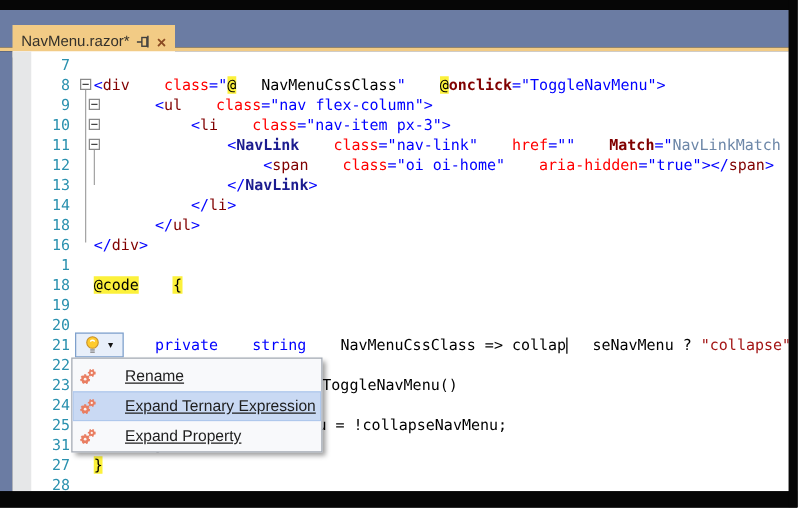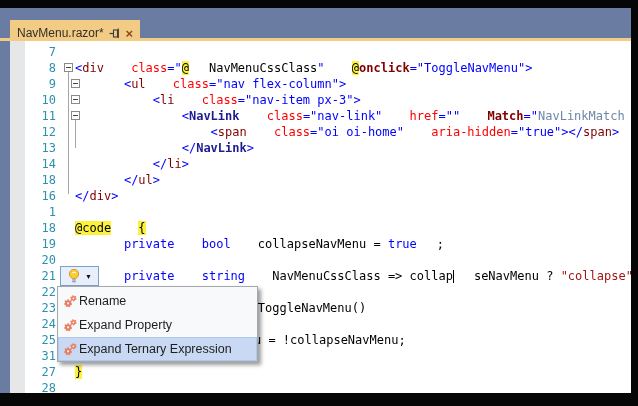--- a/index.html
+++ b/index.html
@@ -49,21 +49,21 @@
             justify-content:center;gap:4px;z-index:9;}
   .bulb-arrow{font-size:7px;color:#111;}
 
   
   .menu{position:absolute;left:47px;top:245px;width:201px;height:76px;background:#F8F9FB;
         border:1px solid #A3A9B3;box-sizing:border-box;box-shadow:3px 3px 4px rgba(0,0,0,0.40);
         z-index:10;padding-top:2px;}
   .mi{height:24px;display:flex;align-items:center;box-sizing:border-box;padding-left:5px;}
   .mi.sel{background:#C9D9F3;box-shadow:inset 0 0 0 1px #AFC8EC;}
   .mi-icon{width:16px;display:inline-flex;flex:none;}
-  .mi-label{font-size:12.5px;color:#1E1E1E;margin-left:0;white-space:nowrap;}
+  .mi-label{font-size:12.5px;color:#1E1E1E;margin-left:21px;white-space:nowrap;text-decoration:underline;}
 </style>
 </head>
 <body>
 
 <div class="stage">
   <div class="top-strip"></div>
 
   <div class="titlebar">
     <div class="tab">
       <span class="tab-title">NavMenu.razor*</span>
@@ -126,21 +126,20 @@
         <div class="row">
           <span class="ln">1</span>
           <span class="code"></span>
         </div>
         <div class="row">
           <span class="ln">18</span>
           <span class="code"><span class="t-razor">@code</span><span class="t-txt"> </span><span class="t-razor">{</span></span>
         </div>
         <div class="row">
           <span class="ln">19</span>
-          <span class="code"><span class="t-txt">    </span><span class="t-kw">private</span><span class="t-txt"> </span><span class="t-kw">bool</span><span class="t-txt"> collapseNavMenu = </span><span class="t-kw">true</span><span class="t-txt">;</span></span>
         </div>
         <div class="row">
           <span class="ln">20</span>
           <span class="code"></span>
         </div>
         <div class="row">
           <span class="ln">21</span>
           <span class="code"><span class="t-txt">    </span><span class="t-kw">private</span><span class="t-txt"> </span><span class="t-kw">string</span><span class="t-txt"> NavMenuCssClass =&gt; collap</span><span class="caret"></span><span class="t-txt">seNavMenu ? </span><span class="t-str">"collapse"</span><span class="t-txt"> : </span><span class="t-kw">null</span><span class="t-txt">;</span></span>
         </div>
         <div class="row">
@@ -198,40 +197,40 @@
           <span class="mi-icon">
             <svg width="15" height="15" viewBox="0 0 15 15">
               <circle cx="10.4" cy="4.3" r="2.4" fill="#E97E62" stroke="#E97E62" stroke-width="1.5" stroke-dasharray="1.2 1.1"></circle>
               <circle cx="10.4" cy="4.3" r="0.9" fill="#FDF3EF"></circle>
               <circle cx="5.1" cy="9.3" r="3.1" fill="#E97E62" stroke="#E97E62" stroke-width="1.7" stroke-dasharray="1.5 1.2"></circle>
               <circle cx="5.1" cy="9.3" r="1.1" fill="#FDF3EF"></circle>
             </svg>
           </span>
           <span class="mi-label">Rename</span>
         </div>
+        <div class="mi sel">
+          <span class="mi-icon">
+            <svg width="15" height="15" viewBox="0 0 15 15">
+              <circle cx="10.4" cy="4.3" r="2.4" fill="#E97E62" stroke="#E97E62" stroke-width="1.5" stroke-dasharray="1.2 1.1"></circle>
+              <circle cx="10.4" cy="4.3" r="0.9" fill="#FDF3EF"></circle>
+              <circle cx="5.1" cy="9.3" r="3.1" fill="#E97E62" stroke="#E97E62" stroke-width="1.7" stroke-dasharray="1.5 1.2"></circle>
+              <circle cx="5.1" cy="9.3" r="1.1" fill="#FDF3EF"></circle>
+            </svg>
+          </span>
+          <span class="mi-label">Expand Ternary Expression</span>
+        </div>
         <div class="mi">
           <span class="mi-icon">
             <svg width="15" height="15" viewBox="0 0 15 15">
               <circle cx="10.4" cy="4.3" r="2.4" fill="#E97E62" stroke="#E97E62" stroke-width="1.5" stroke-dasharray="1.2 1.1"></circle>
               <circle cx="10.4" cy="4.3" r="0.9" fill="#FDF3EF"></circle>
               <circle cx="5.1" cy="9.3" r="3.1" fill="#E97E62" stroke="#E97E62" stroke-width="1.7" stroke-dasharray="1.5 1.2"></circle>
               <circle cx="5.1" cy="9.3" r="1.1" fill="#FDF3EF"></circle>
             </svg>
           </span>
           <span class="mi-label">Expand Property</span>
         </div>
-        <div class="mi sel">
-          <span class="mi-icon">
-            <svg width="15" height="15" viewBox="0 0 15 15">
-              <circle cx="10.4" cy="4.3" r="2.4" fill="#E97E62" stroke="#E97E62" stroke-width="1.5" stroke-dasharray="1.2 1.1"></circle>
-              <circle cx="10.4" cy="4.3" r="0.9" fill="#FDF3EF"></circle>
-              <circle cx="5.1" cy="9.3" r="3.1" fill="#E97E62" stroke="#E97E62" stroke-width="1.7" stroke-dasharray="1.5 1.2"></circle>
-              <circle cx="5.1" cy="9.3" r="1.1" fill="#FDF3EF"></circle>
-            </svg>
-          </span>
-          <span class="mi-label">Expand Ternary Expression</span>
-        </div>
       </div>
   </div>
 
   <div class="bottom-strip"></div>
   <div class="right-strip"></div>
 </div>
 
 </body></html>

